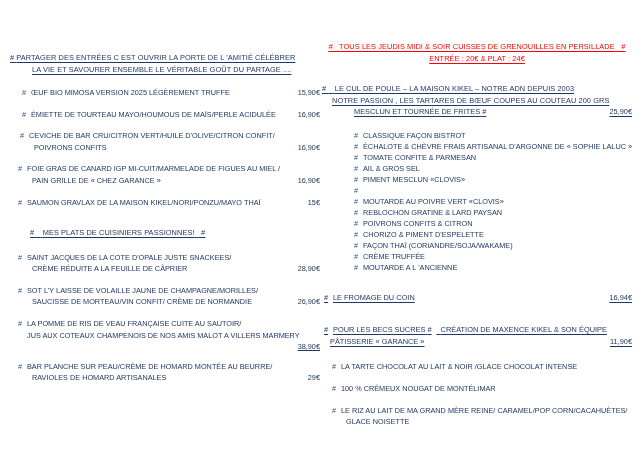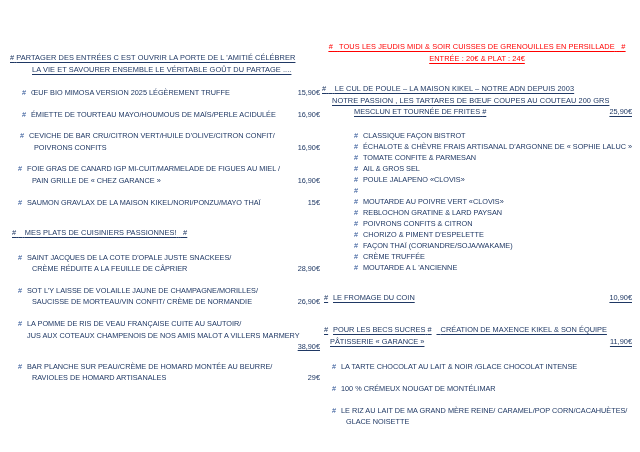--- a/index.html
+++ b/index.html
@@ -163,21 +163,21 @@
         <span class="txt">
           <span>SAUMON GRAVLAX DE LA MAISON KIKEL/NORI/PONZU/MAYO THAÏ</span>
         </span>
         <span class="price">15€</span>
       </div>
 
     </div>
 
     <div style="height:9px"></div>
 
-    <div class="section-head" style="padding-left:2px;">
+    <div class="section-head" style="padding-left:2px;margin-left:18px;">
       <span class="hash">#</span>
       <span>&nbsp;&nbsp;</span>
       <span>MES PLATS DE CUISINIERS PASSIONNES!</span>
       <span>&nbsp;</span>
       <span class="hash">#</span>
     </div>
 
     <div style="height:13px"></div>
 
     <div>
@@ -266,21 +266,21 @@
       <div class="plain-item">
         <span class="hash">#</span>
         <span>TOMATE CONFITE &amp; PARMESAN</span>
       </div>
       <div class="plain-item">
         <span class="hash">#</span>
         <span>AIL &amp; GROS SEL</span>
       </div>
       <div class="plain-item">
         <span class="hash">#</span>
-        <span>POULE JALAPENO «CLOVIS»</span>
+        <span>PIMENT MESCLUN «CLOVIS»</span>
       </div>
       <div class="plain-item">
         <span class="hash">#</span>
       </div>
       <div class="plain-item">
         <span class="hash">#</span>
         <span>MOUTARDE AU POIVRE VERT «CLOVIS»</span>
       </div>
       <div class="plain-item">
         <span class="hash">#</span>
@@ -307,21 +307,21 @@
         <span>MOUTARDE A L 'ANCIENNE</span>
       </div>
     </div>
 
     <div style="height:19px"></div>
 
     <div class="ruled" style="padding-left:2px;">
       <span class="hash">#</span>
       <span class="label">LE FROMAGE DU COIN</span>
       <span class="fill"></span>
-      <span class="price">10,90€</span>
+      <span class="price">16,94€</span>
     </div>
 
     <div style="height:21px"></div>
 
     <div class="ruled" style="padding-left:2px;">
       <span class="hash">#</span>
       <span class="label">POUR LES BECS SUCRES</span>
       <span>&nbsp;</span>
       <span class="label hash">#</span>
       <span>&nbsp;&nbsp;</span>

